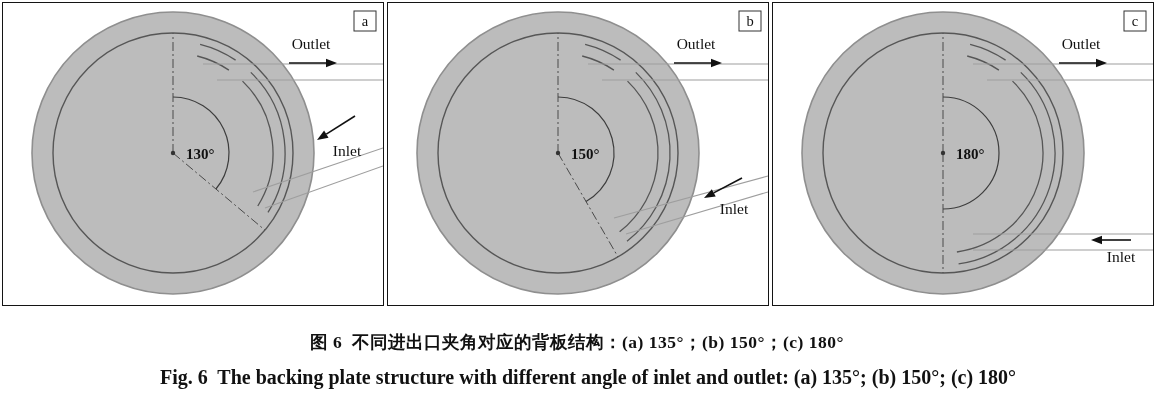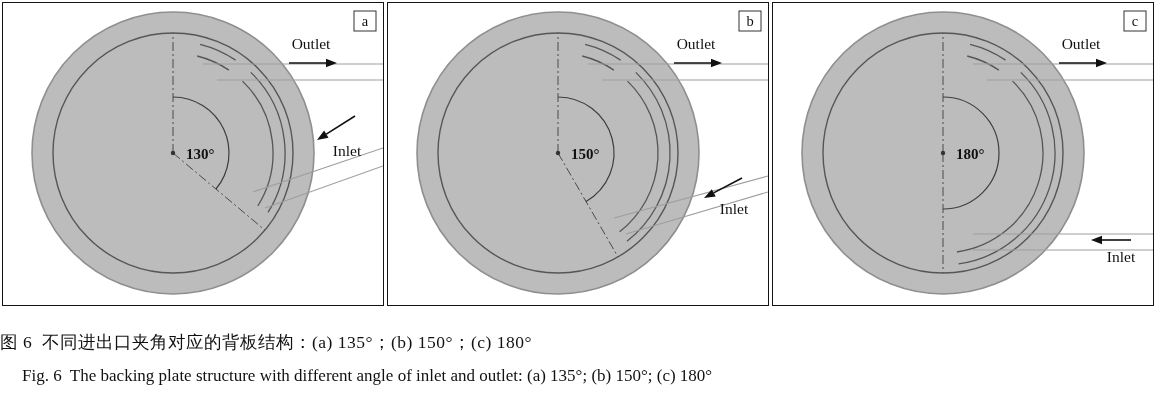--- a/index.html
+++ b/index.html
@@ -22,32 +22,33 @@
     box-sizing:content-box;
     flex:0 0 auto;
   }
   .panel svg{display:block;}
   svg text{
     font-family:"Liberation Serif", serif;
     fill:#111;
   }
   .captions{
     margin-top:24px;
-    text-align:left;
+    text-align:center;
+    font-weight:bold;
   }
   .cap{
     margin:0 0 12px 0;
     white-space:pre-wrap;
   }
   .cap.zh{
     font-size:17.5px;
     letter-spacing:0.5px;
   }
   .cap.en{
-    font-size:17px;
+    font-size:20px;
     padding-left:22px;
   }
 </style>
 </head>
 <body>
 
 <div class="figure">
   <div class="panels">
     <div class="panel">
       <svg class="diagram" width="380" height="302" viewBox="0 0 380 302">

